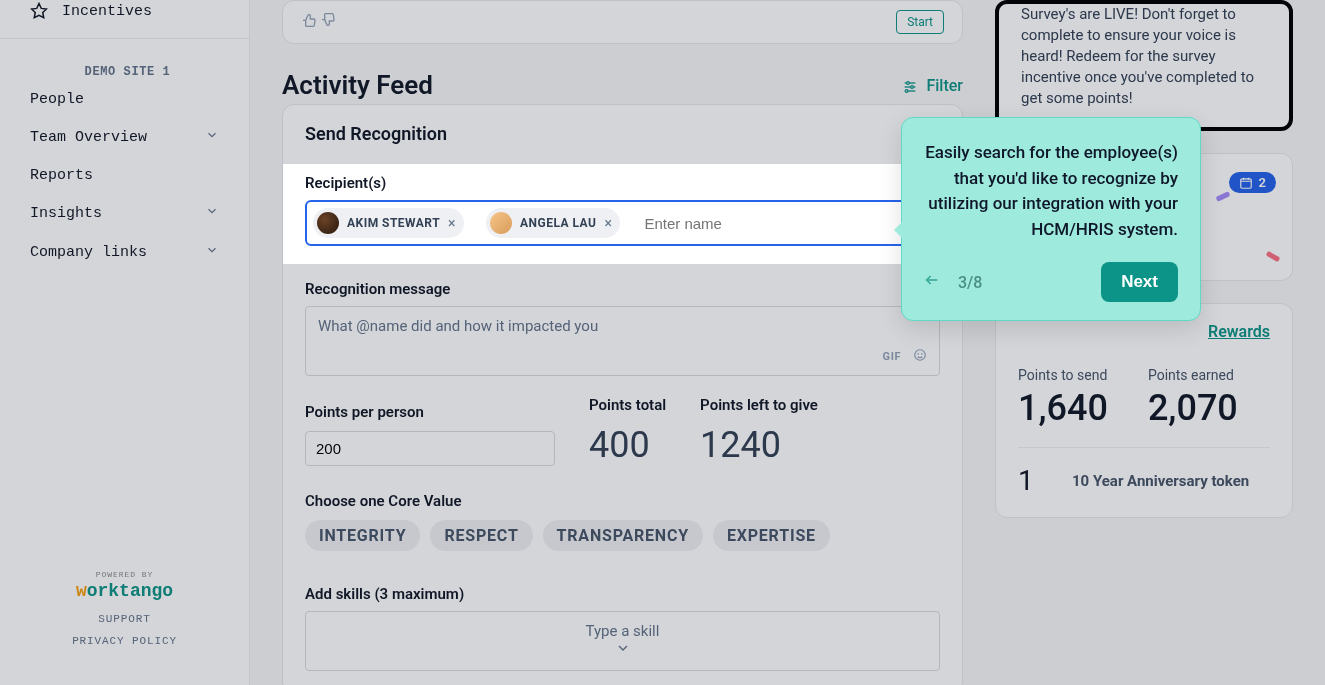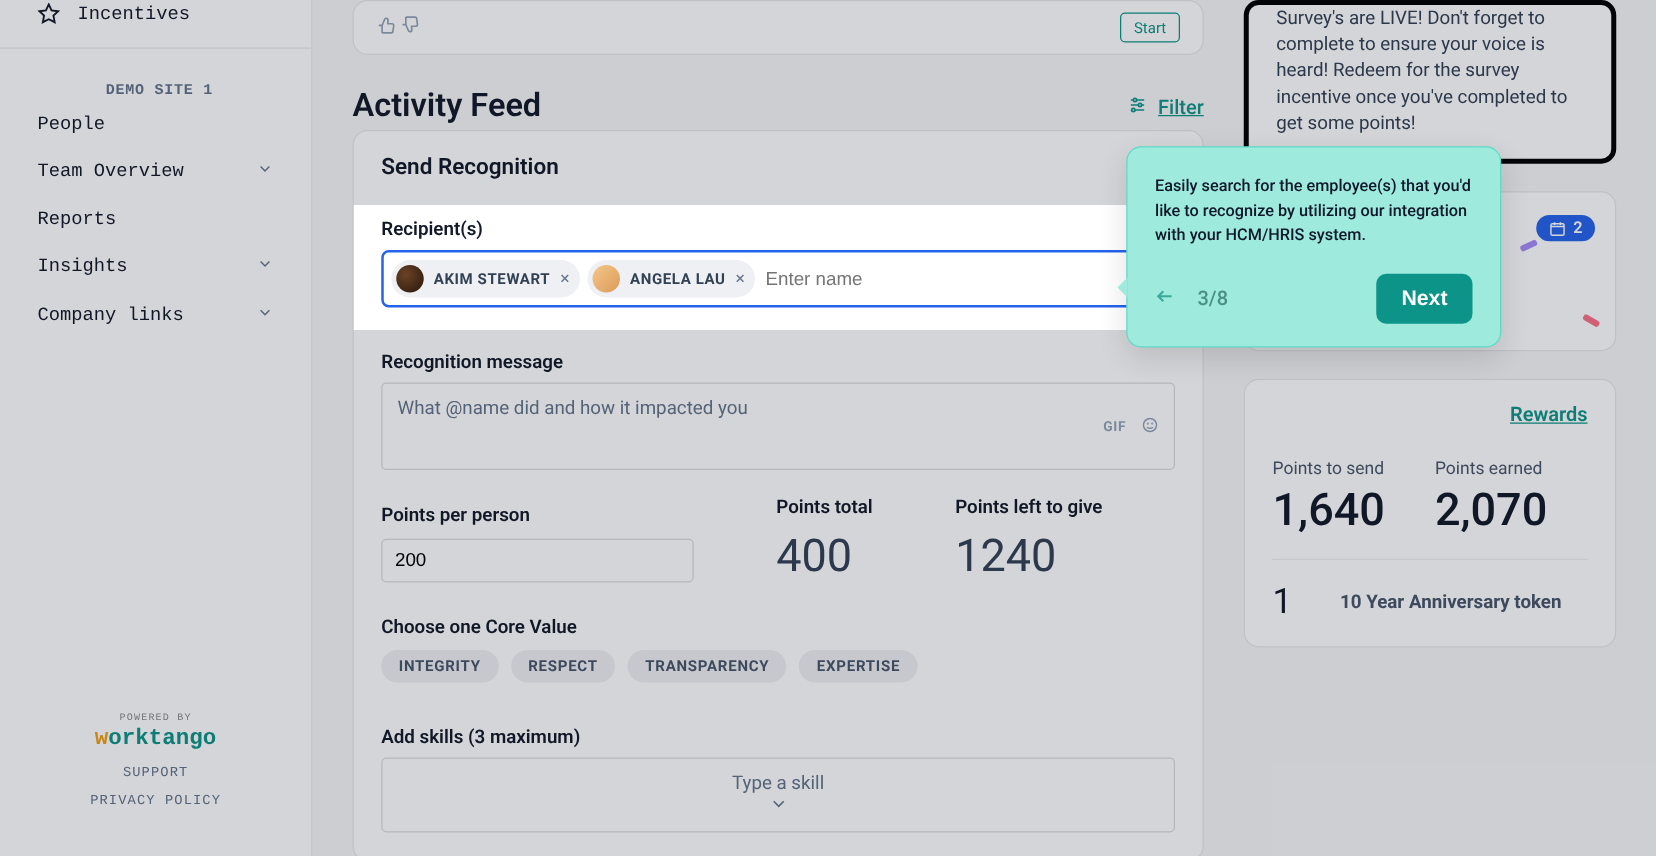--- a/index.html
+++ b/index.html
@@ -64,62 +64,62 @@
   .ghost-card{
     background:#fff;border:1px solid #e5e7eb;border-radius:12px;
     margin:0 0 26px 0;padding:14px 18px;display:flex;justify-content:space-between;align-items:center;
     height:44px;
   }
   .ghost-card .thumbs{font-size:12px;color:var(--slate-400);}
   .ghost-card .right{display:flex;gap:14px;align-items:center;}
   .ghost-start{border:1px solid var(--teal);color:var(--teal);font-size:12px;padding:4px 10px;border-radius:4px;}
   .feed-head{display:flex;align-items:center;justify-content:space-between;margin-bottom:4px;}
   .feed-title{font-size:26px;font-weight:600;color:var(--slate-900);}
-  .filter{display:flex;gap:8px;align-items:flex-start;color:var(--teal);font-size:16px;font-weight:500;text-decoration:underline;}
+  .filter{display:flex;gap:8px;align-items:flex-end;color:var(--teal);font-size:16px;font-weight:500;}
   .feed-card{background:#fff;border:1px solid #e5e7eb;border-radius:12px;}
   .feed-card-head{display:flex;justify-content:space-between;align-items:center;padding:18px 22px 14px;}
   .feed-card-title{font-size:18px;font-weight:600;}
   .close-x{color:var(--slate-500);cursor:pointer;}
   .feed-card-body{padding:6px 22px 22px;}
   
   .highlight-band{
     position:relative;z-index:20;
     background:#fff;margin:0 -22px;padding:10px 22px 18px;
   }
   .field-label{font-size:15px;font-weight:600;margin-bottom:8px;}
   .recip-box{
     border:2px solid var(--blue);border-radius:6px;padding:6px 34px 6px 6px;
-    display:flex;align-items:center;gap:6px;position:relative;min-height:44px;
+    display:flex;align-items:center;gap:22px;position:relative;min-height:44px;
   }
   .chip{
     display:inline-flex;align-items:center;gap:8px;
     background:#eef0f3;border-radius:999px;padding:4px 8px 4px 4px;
     font-size:12px;font-weight:700;letter-spacing:0.04em;color:var(--slate-700);
   }
   .chip .avatar{width:22px;height:22px;border-radius:50%;display:inline-block;}
   .av1{background:radial-gradient(circle at 35% 35%, #6b4226 0%, #3b2414 70%);}
   .av2{background:linear-gradient(135deg,#f6c78a,#d99a5a);}
   .chip .x{color:var(--slate-500);font-weight:400;cursor:pointer;font-size:14px;}
   .recip-input{border:none;outline:none;font-size:15px;color:var(--slate-500);flex:1;padding:4px 2px;}
   .recip-box .search{position:absolute;right:10px;top:50%;transform:translateY(-50%);color:var(--slate-400);}
   
   .msg-box{
     border:1px solid #d8dbe0;border-radius:4px;padding:10px 12px;min-height:70px;
-    display:flex;flex-direction:row;justify-content:space-between;
+    display:flex;flex-direction:column;justify-content:space-between;
   }
   .msg-placeholder{color:var(--slate-500);font-size:15px;}
   .msg-tools{display:flex;justify-content:flex-end;gap:12px;color:var(--slate-400);font-size:11px;align-items:center;}
   .gif{font-weight:700;letter-spacing:0.05em;}
   
-  .pts-row{display:flex;gap:66px;align-items:flex-end;margin-top:20px;}
+  .pts-row{display:flex;gap:34px;align-items:flex-end;margin-top:20px;}
   .pts-col .lbl{font-size:15px;font-weight:600;margin-bottom:10px;white-space:nowrap;}
   .pts-input{border:1px solid #d8dbe0;border-radius:4px;padding:8px 10px;width:250px;font-size:15px;}
   .big-num{font-size:36px;color:var(--slate-700);}
   
-  .pill{background:#eef0f3;border-radius:999px;padding:6px 14px;font-size:12px;font-weight:700;letter-spacing:0.05em;color:var(--slate-600);}
+  .pill{background:#eef0f3;border-radius:999px;padding:6px 14px;font-size:16px;font-weight:700;letter-spacing:0.05em;color:var(--slate-600);}
   .pill-row{display:flex;gap:10px;margin-top:10px;}
   
   .skill-box{border:1px solid #d8dbe0;border-radius:4px;padding:10px 12px;display:flex;justify-content:space-between;align-items:center;color:var(--slate-500);font-size:15px;flex-direction:column;}
   
   .right-card{background:#fff;border:4px solid #000000;border-radius:12px;margin-top:0;padding:0 22px 18px;}
   .survey-text{font-size:15px;color:var(--slate-700);line-height:1.4;padding-top:0;}
   .right-spacer{height:22px;}
   .confetti-card{position:relative;height:128px;border:1px solid #e5e7eb;border-radius:12px;background:#fff;overflow:hidden;}
   .confetti-card .badge{
     position:absolute;right:16px;top:18px;
@@ -139,21 +139,21 @@
   
   .tooltip{
     position:absolute;z-index:30;
     left:901px;top:117px;width:300px;
     background:#9eeadd;
     border:1px solid #5fd9c6;
     border-radius:12px;padding:22px 22px 18px;
     box-shadow:0 8px 24px rgba(0,0,0,0.12);
     color:#0f172a;
   }
-  .tooltip .text{font-size:13px;line-height:1.5;font-weight:500;}
+  .tooltip .text{font-size:17px;line-height:1.5;font-weight:500;text-align:right;}
   .tooltip .row2{display:flex;align-items:center;margin-top:20px;}
   .tooltip .back{color:#3aa99a;margin-right:18px;cursor:pointer;}
   .tooltip .step{color:#4b8f85;font-size:16px;font-weight:500;}
   .tooltip .next{
     margin-left:auto;background:var(--teal);color:#fff;border:none;border-radius:8px;
     padding:10px 20px;font-size:17px;font-weight:600;cursor:pointer;
   }
   
   .tooltip::before{
     content:"";position:absolute;left:-8px;top:104px;width:0;height:0;

